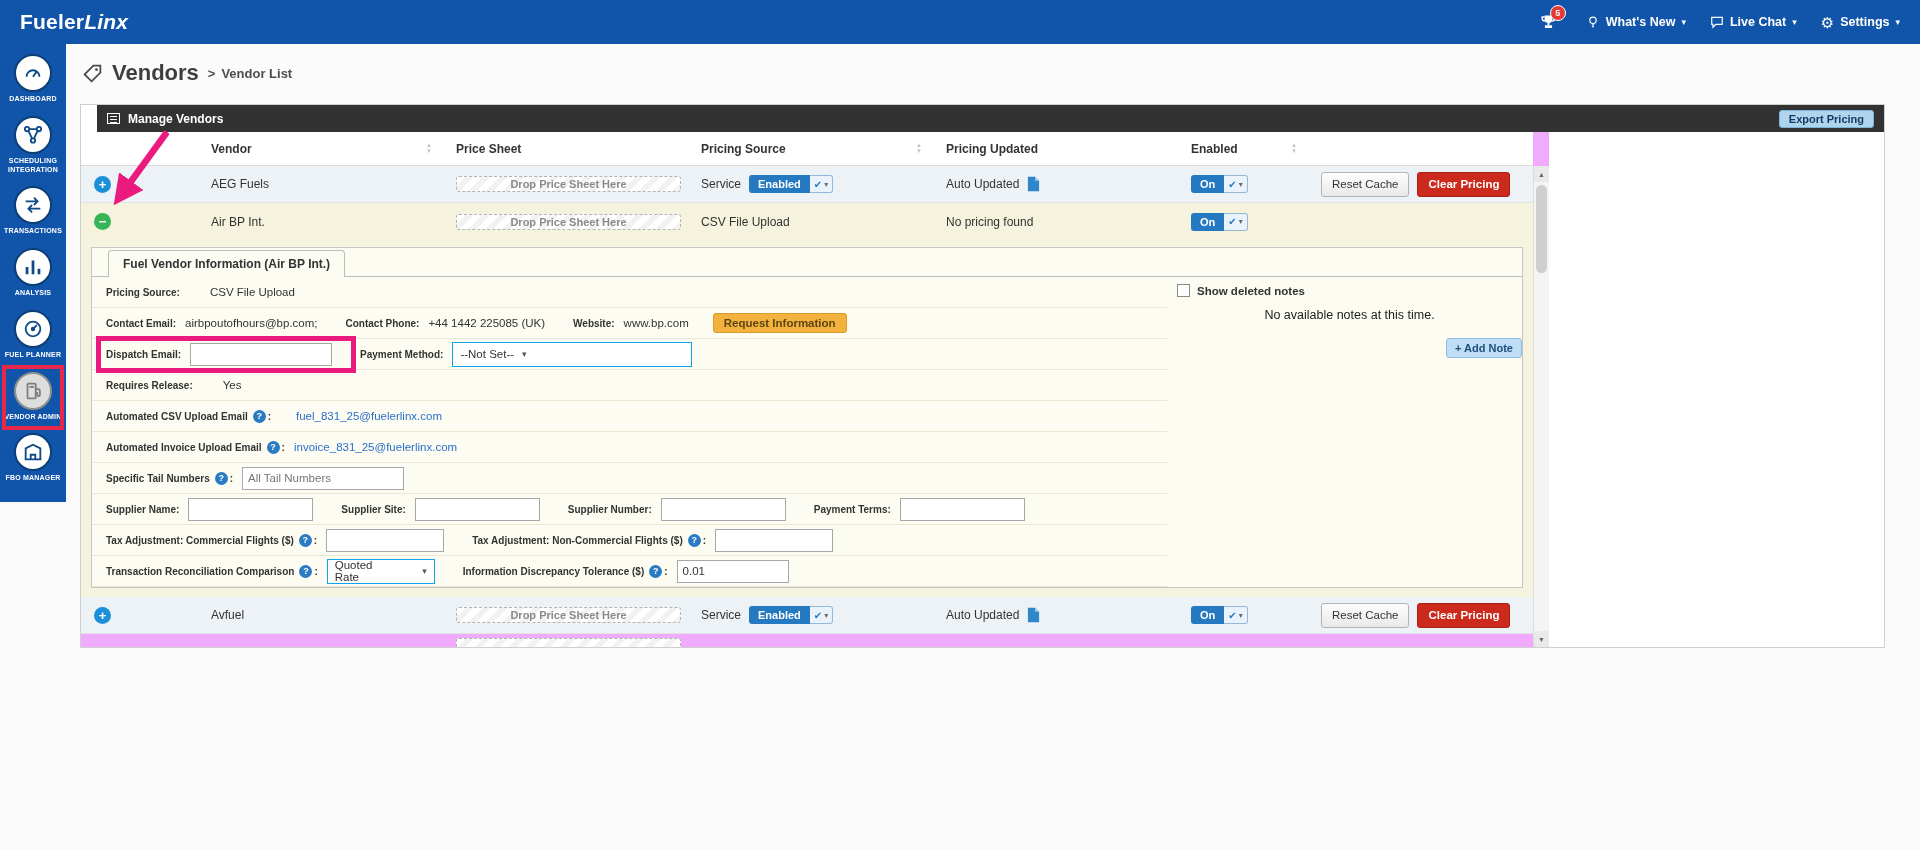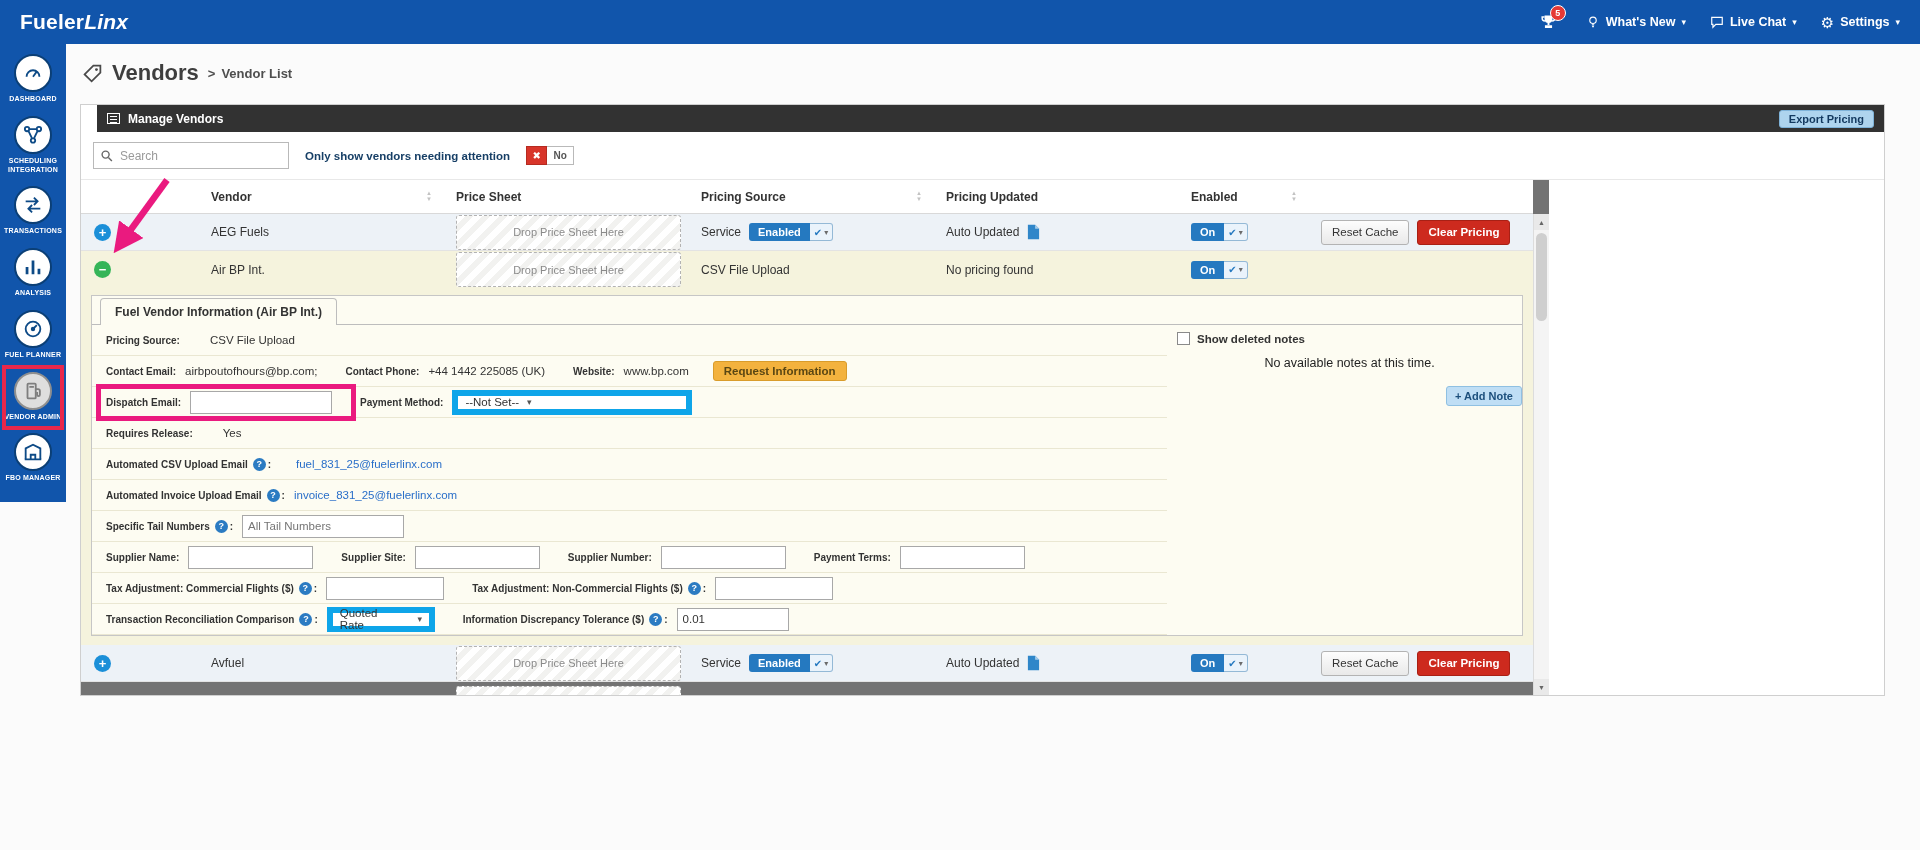--- a/index.html
+++ b/index.html
@@ -53,21 +53,21 @@
   .searchbox input { border:none; outline:none; flex:1; font-size:12px; font-family:inherit; color:#333; min-width:0; }
   .searchbox input::placeholder { color:#9a9a9a; }
   .attn-label { font-size:11.5px; font-weight:bold; color:#173f66; }
   .attn-toggle { display:inline-flex; cursor:pointer; }
   .attn-x { width:21px; height:19px; background:#d8352a; border:1px solid #b52b20; color:#fff; font-size:10px;
             display:inline-flex; align-items:center; justify-content:center; }
   .attn-no { height:19px; min-width:27px; background:#fff; border:1px solid #b9b9b9; border-left:none; color:#555;
              font-size:10px; font-weight:bold; display:inline-flex; align-items:center; justify-content:center; padding:0 4px; }
 
   
-  .tregion { position:relative; width:1468px; background:#737373; }
+  .tregion { position:relative; width:1468px; background:#f0abfc; }
   .thead, .trow { width:1452px; display:flex; align-items:center; }
   .thead { height:34px; border-bottom:1px solid #d9d9d9; background:#fff; }
   .hcell { font-weight:bold; font-size:12px; color:#333; display:flex; align-items:center; justify-content:space-between; padding:0 14px 0 10px; cursor:pointer; }
   .sort { display:flex; flex-direction:column; color:#c2c2c2; font-size:6px; line-height:5px; gap:1px; }
   .col-exp { width:120px; padding-left:13px; }
   .col-vendor { width:245px; }
   .col-sheet { width:245px; }
   .col-source { width:245px; }
   .col-updated { width:245px; }
   .col-enabled { width:130px; }
@@ -75,57 +75,57 @@
   .cell { padding:0 10px; display:flex; align-items:center; gap:8px; font-size:12px; color:#333; }
   .cell.col-exp { padding-left:13px; }
   .trow { height:37px; border-bottom:1px solid #e3e3e3; }
   .trow.stripe { background:#edf2f7; }
   .trow.expanded { background:#f5f3dd; border-bottom:none; }
   .trow.partial { height:13px; border-bottom:none; overflow:hidden; align-items:flex-start; }
   .expander { width:17px; height:17px; border-radius:50%; color:#fff; font-size:13px; font-weight:bold; line-height:1;
               display:inline-flex; align-items:center; justify-content:center; cursor:pointer; }
   .expander.plus { background:#1b8fd8; }
   .expander.minus { background:#35b558; }
-  .dropzone { width:232px; height:35px; border:1px dashed #b3b3b3; border-radius:3px; color:#8a8a8a; font-size:11px;
+  .dropzone { width:232px; height:16px; border:1px dashed #b3b3b3; border-radius:3px; color:#8a8a8a; font-size:11px;
               display:flex; align-items:center; justify-content:center; cursor:pointer;
-              background:repeating-linear-gradient(135deg,#ffffff 0 6px,#f2f2f0 6px 12px); }
+              background:repeating-linear-gradient(135deg,#ffffff 0 6px,#f2f2f0 6px 12px);font-weight:bold; }
   .badge-group { display:inline-flex; align-items:stretch; cursor:pointer; }
   .pill { background:#2579c0; color:#fff; font-size:11px; font-weight:bold; padding:3px 9px; border-radius:3px 0 0 3px; }
   .pill-check { background:#eaf3fb; border:1px solid #94b9d6; border-left:none; border-radius:0 3px 3px 0;
                 display:inline-flex; align-items:center; padding:0 4px; gap:2px; }
   .chk { color:#2579c0; font-size:10px; }
   .crt-s { color:#6b6b6b; font-size:8px; }
   .btn-reset { background:linear-gradient(#fdfdfd,#e9e9e9); border:1px solid #b3b3b3; border-radius:3px; color:#333;
                font-size:11.5px; padding:4px 10px; height:25px; cursor:pointer; font-family:inherit; }
   .btn-clear { background:#cd2a1e; border:1px solid #a82015; border-radius:3px; color:#fff; font-weight:bold;
                font-size:11.5px; padding:4px 10px; height:25px; cursor:pointer; font-family:inherit; }
 
   .vscroll { position:absolute; top:34px; right:0; bottom:0; width:16px; background:#f4f4f4; border-left:1px solid #dcdcdc; }
   .sarrow { height:16px; display:flex; align-items:center; justify-content:center; font-size:7px; color:#666; background:#e9e9e9; cursor:pointer; }
   .sarrow.bottom { position:absolute; bottom:0; left:0; right:0; }
   .sthumb { position:absolute; top:19px; left:2px; width:11px; height:88px; background:#cfcfcf; border-radius:6px; cursor:grab; }
 
   
   .expand-wrap { width:1452px; background:#f5f3dd; padding:7px 10px 9px; }
   .detail { position:relative; width:1432px; border:1px solid #c6c6c6; background:#fdfcf2; }
-  .tabbar { display:flex; align-items:flex-end; height:29px; border-bottom:1px solid #bdbdbd; padding-left:8px; }
+  .tabbar { display:flex; align-items:flex-end; height:29px; border-bottom:1px solid #bdbdbd; padding-left:16px; }
   .tab { background:#fdfcf2; border:1px solid #bdbdbd; border-bottom:none; border-radius:4px 4px 0 0; position:relative; top:1px;
          font-weight:bold; font-size:12px; color:#333; padding:6px 14px 6px; cursor:pointer; z-index:2; }
   .frow { display:flex; align-items:center; min-height:31px; padding:2px 14px; border-bottom:1px solid #eae7d2; width:1075px; }
   .lbl { font-weight:bold; font-size:10px; color:#333; margin-right:9px; white-space:nowrap; }
   .lbl.nogap { margin-right:0; }
   .lbl.wgap { margin-right:30px; }
   .val { font-size:11.5px; color:#333; margin-right:28px; white-space:nowrap; }
   .val.last { margin-right:10px; }
   .lnk { font-size:11.5px; color:#2a6fc9; text-decoration:none; cursor:pointer; }
   .help { display:inline-flex; width:13px; height:13px; border-radius:50%; background:#2b7bc2; color:#fff; font-size:9px;
           font-weight:bold; align-items:center; justify-content:center; margin:0 2px 0 5px; cursor:pointer; flex:none; }
   .txt { height:23px; border:1px solid #a8a8a8; background:#fff; font-size:11.5px; font-family:inherit; color:#333; padding:0 5px; }
   .w140 { width:142px; } .w160 { width:162px; } .w125 { width:125px; } .w120 { width:118px; } .w115 { width:112px; }
-  .fsel { display:inline-flex; align-items:center; border:6px solid #0ea5e9; background:#fff;
+  .fsel { display:inline-flex; align-items:center; border:1px solid #0ea5e9; background:#fff;
           height:25px; padding:0 7px; font-size:11.5px; color:#333; cursor:pointer; }
   .w240 { width:240px; } .w110 { width:108px;gap:32px; }
   .sel-caret { color:#555; font-size:9px; margin-left:8px; }
   .gap { margin-left:28px; }
   .btn-request { background:#f3b23e; border:1px solid #d99c2b; color:#5b4713; font-weight:bold; font-size:11.5px;
                  padding:3px 10px; border-radius:3px; margin-left:14px; cursor:pointer; font-family:inherit; }
   .mr-link { margin-left:16px; }
 
   .notes { position:absolute; top:36px; left:1085px; width:345px; font-size:11.5px; }
   .notes-head { display:flex; align-items:center; gap:7px; font-weight:bold; color:#333; }
@@ -268,36 +268,20 @@
         </span>
       </div>
 
       <div class="panel">
         <div class="panel-header">
           <span class="hdr-icon"></span>
           <span class="panel-title">Manage Vendors</span>
           <button class="btn-export">Export Pricing</button>
         </div>
 
-        <div class="toolbar">
-          <div class="searchbox">
-            <span class="mag-wrap">
-              <svg width="14" height="14" viewBox="0 0 20 20" fill="none" stroke="#666" stroke-width="2">
-                  <circle cx="8" cy="8" r="5"></circle>
-                  <path d="M12 12l5 5"></path>
-                </svg>
-            </span>
-            <input placeholder="Search" style="">
-          </div>
-          <span class="attn-label">Only show vendors needing attention</span>
-          <span class="attn-toggle">
-            <span class="attn-x">✖</span>
-            <span class="attn-no">No</span>
-          </span>
-        </div>
 
         <div class="tregion">
 
           <svg class="anno-arrow" width="140" height="105" viewBox="0 0 140 105">
             <defs>
               <marker id="ah" markerWidth="4.6" markerHeight="4.6" refX="3.2" refY="2.3" orient="auto">
                 <path d="M0 0L4.6 2.3L0 4.6z" fill="#ea1a7f"></path>
               </marker>
             </defs>
             <line x1="86" y1="6" x2="38" y2="72" stroke="#ea1a7f" stroke-width="6.5" marker-end="url(#ah)"></line>

